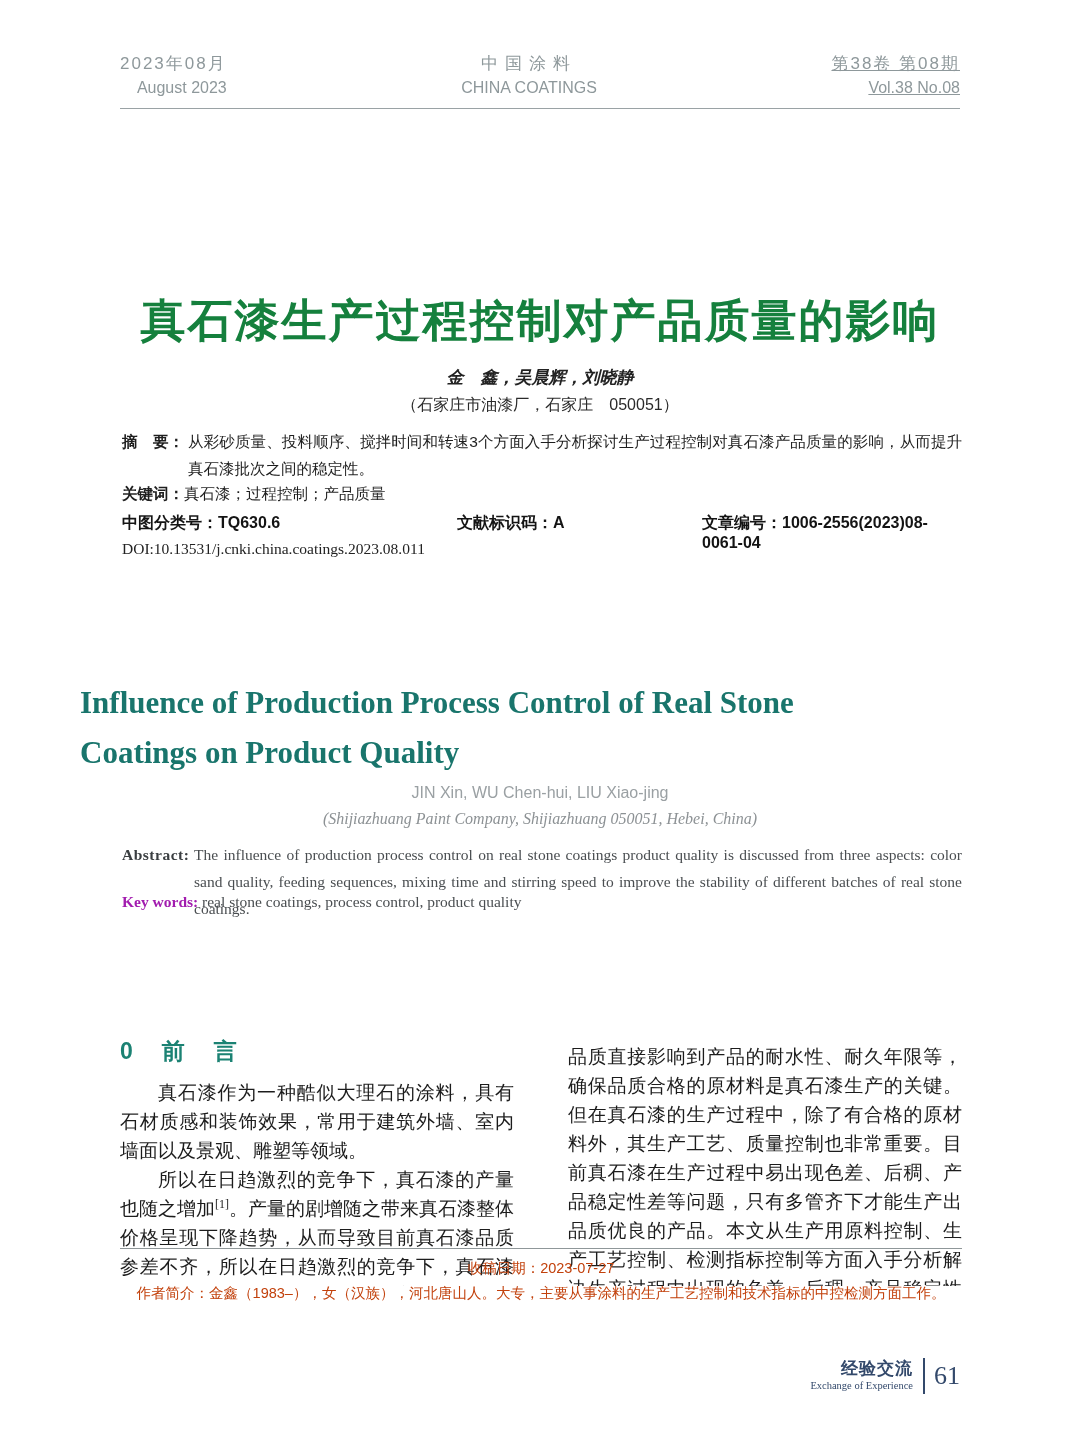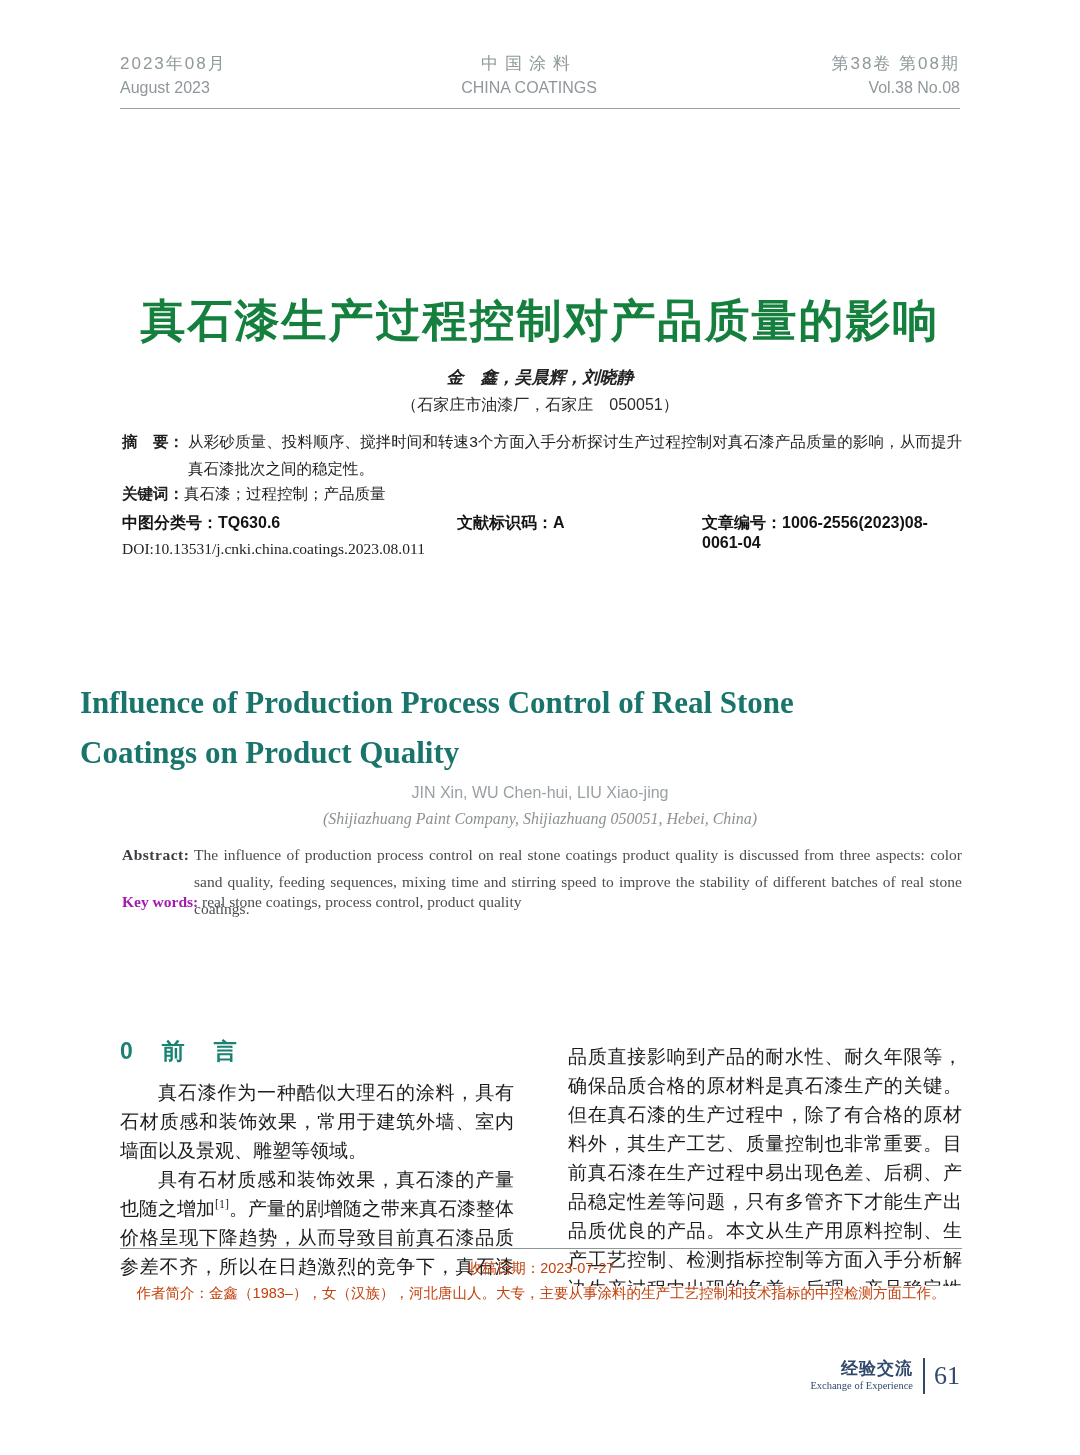--- a/index.html
+++ b/index.html
@@ -20,23 +20,23 @@
     position: absolute;
     top: 52px; left: 120px; right: 120px;
     display: flex;
     justify-content: space-between;
     align-items: flex-end;
     border-bottom: 1.5px solid #9aa2a5;
     padding-bottom: 8px;
     color: #8e989b;
   }
   .jh-cell { line-height: 24px; font-size: 16px; }
-  .jh-left { text-align: left; }
+  .jh-left { text-align: right; }
   .jh-center { text-align: center; }
-  .jh-right { text-align: right; }
+  .jh-right { text-align: right; text-decoration: underline; }
   .jh-cn { font-size: 17px; letter-spacing: 2px; }
   .jh-center .jh-cn { letter-spacing: 7px; }
 
   
   .title-cn {
     position: absolute;
     top: 294px; left: 60px; right: 60px;
     text-align: center;
     font-size: 45px;
     line-height: 54px;
@@ -251,21 +251,21 @@
 
   <div class="keywords-en">
     <span class="lbl">Key words:</span>
     <span>real stone coatings, process control, product quality</span>
   </div>
 
   <div class="main-cols">
     <div class="col col-left">
       <div class="sec-heading">0　前　言</div>
       <p class="body-p">真石漆作为一种酷似大理石的涂料，具有石材质感和装饰效果，常用于建筑外墙、室内墙面以及景观、雕塑等领域。</p>
-      <p class="body-p"><span>具有石材质感和装饰效果，真石漆的产量也随之增加</span><sup>[1]</sup><span>。产量的剧增随之带来真石漆整体价格呈现下降趋势，从而导致目前真石漆品质参差不齐，所以在日趋激烈的竞争下，真石漆品质就显得尤为重要。真石漆的主要成分包括乳胶、彩砂和助剂，原材料的</span></p>
+      <p class="body-p"><span>所以在日趋激烈的竞争下，真石漆的产量也随之增加</span><sup>[1]</sup><span>。产量的剧增随之带来真石漆整体价格呈现下降趋势，从而导致目前真石漆品质参差不齐，所以在日趋激烈的竞争下，真石漆品质就显得尤为重要。真石漆的主要成分包括乳胶、彩砂和助剂，原材料的</span></p>
     </div>
     <div class="col col-right">
       <p class="body-p">品质直接影响到产品的耐水性、耐久年限等，确保品质合格的原材料是真石漆生产的关键。但在真石漆的生产过程中，除了有合格的原材料外，其生产工艺、质量控制也非常重要。目前真石漆在生产过程中易出现色差、后稠、产品稳定性差等问题，只有多管齐下才能生产出品质优良的产品。本文从生产用原料控制、生产工艺控制、检测指标控制等方面入手分析解决生产过程中出现的色差、后稠、产品稳定性差等问题，从而提升真石漆批次之间的稳定性，为今后在真石漆生产</p>
     </div>
   </div>
 
   <div class="footnote-block">
     <div>收稿日期：2023-07-27</div>
     <div>作者简介：金鑫（1983–），女（汉族），河北唐山人。大专，主要从事涂料的生产工艺控制和技术指标的中控检测方面工作。</div>
   </div>

